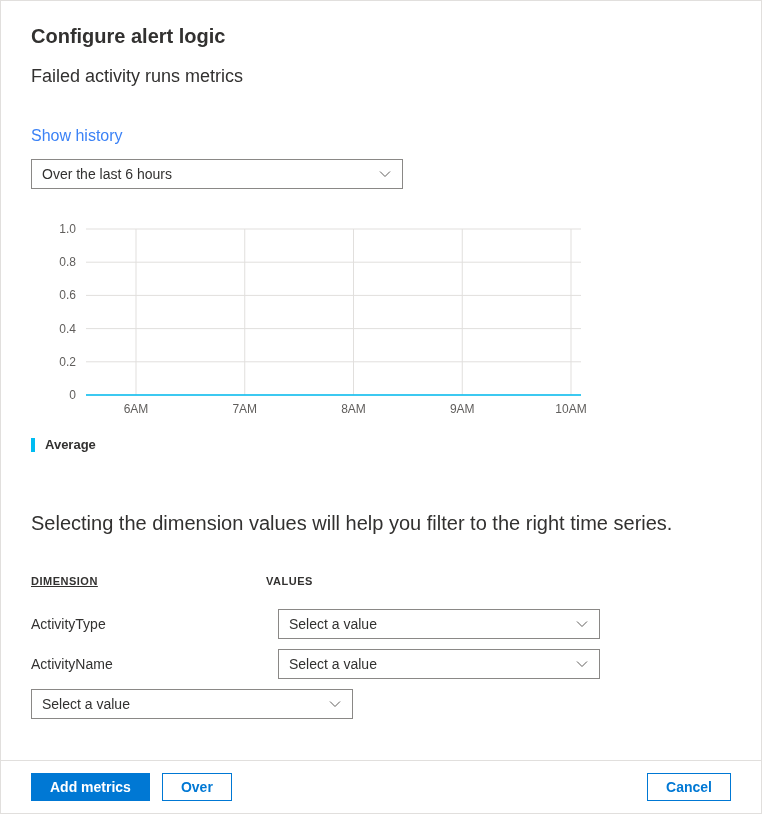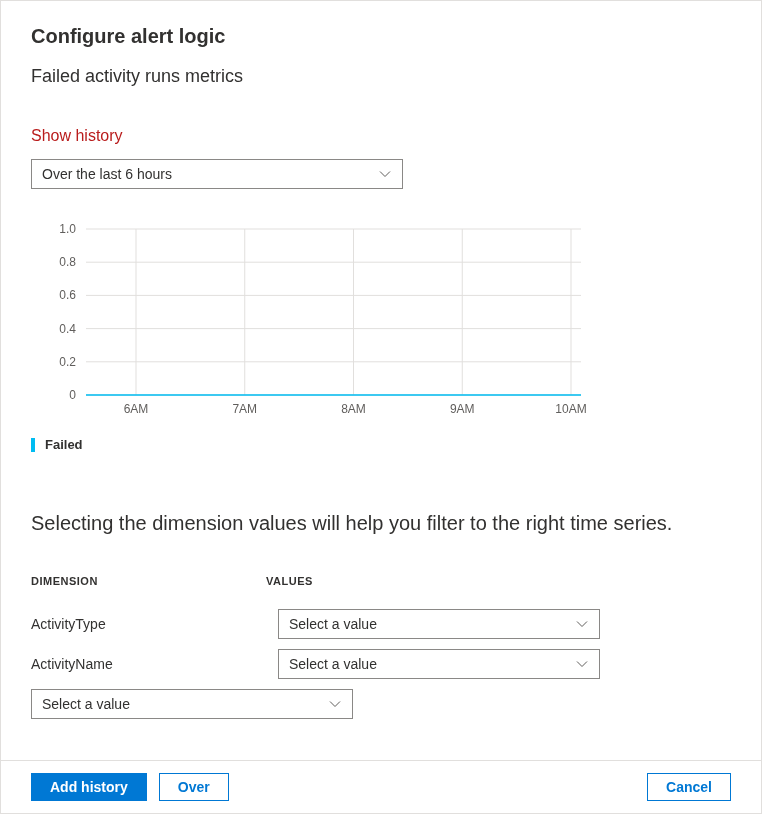--- a/index.html
+++ b/index.html
@@ -24,21 +24,21 @@
     h2 {
       font-size: 18px;
       font-weight: 400;
       margin-bottom: 40px;
       color: #323130;
     }
     .label {
       font-size: 16px;
       font-weight: 400;
       margin-bottom: 14px;
-      color: #b91c1c;
+      color: #3b82f6;
     }
     .select {
       display: flex;
       align-items: center;
       justify-content: space-between;
       border: 1px solid #8a8886;
       padding: 6px 10px;
       width: 372px;
       font-size: 14px;
       background: #fff;
@@ -83,21 +83,21 @@
       margin-top: 40px;
     }
     .dim-header {
       display: flex;
       font-size: 11px;
       font-weight: 600;
       letter-spacing: 0.5px;
       color: #323130;
       margin-bottom: 22px;
     }
-    .dim-col1 { width: 235px; }
+    .dim-col1 { width: 235px; text-decoration: underline; }
     .dim-row {
       display: flex;
       align-items: center;
       margin-bottom: 10px;
       gap: 12px;
     }
     .dim-row .dim-label {
       width: 235px;
       font-size: 14px;
       color: #323130;
@@ -172,21 +172,21 @@
         <line x1="431.25" y1="10" x2="431.25" y2="176" stroke="#e1dfdd" stroke-width="1"></line>
         <text x="431.25" y="194" text-anchor="middle" font-size="12" fill="#605e5c">9AM</text>
         <line x1="540" y1="10" x2="540" y2="176" stroke="#e1dfdd" stroke-width="1"></line>
         <text x="540" y="194" text-anchor="middle" font-size="12" fill="#605e5c">10AM</text>
         <line x1="55" y1="176" x2="550" y2="176" stroke="#00bcf2" stroke-width="1.5"></line>
       </svg>
   </div>
 
   <div class="legend">
     <div class="legend-bar"></div>
-    <span>Failed</span>
+    <span>Average</span>
   </div>
 
   <div class="hint">Selecting the dimension values will help you filter to the right time series.</div>
 
   <div class="dim-table">
     <div class="dim-header">
       <div class="dim-col1">DIMENSION</div>
       <div>VALUES</div>
     </div>
     <div id="dim-rows">
@@ -220,16 +220,16 @@
                 <path d="M1 3.5 L6 8.5 L11 3.5" fill="none" stroke="#605e5c" stroke-width="1"></path>
               </svg>
       </span>
     </div>
         </div>
       </div>
   </div>
 </div>
 
 <div class="footer">
-  <button class="btn primary">Add history</button>
+  <button class="btn primary">Add metrics</button>
   <button class="btn">Over</button>
   <button class="btn cancel">Cancel</button>
 </div>
 
 </body></html>

